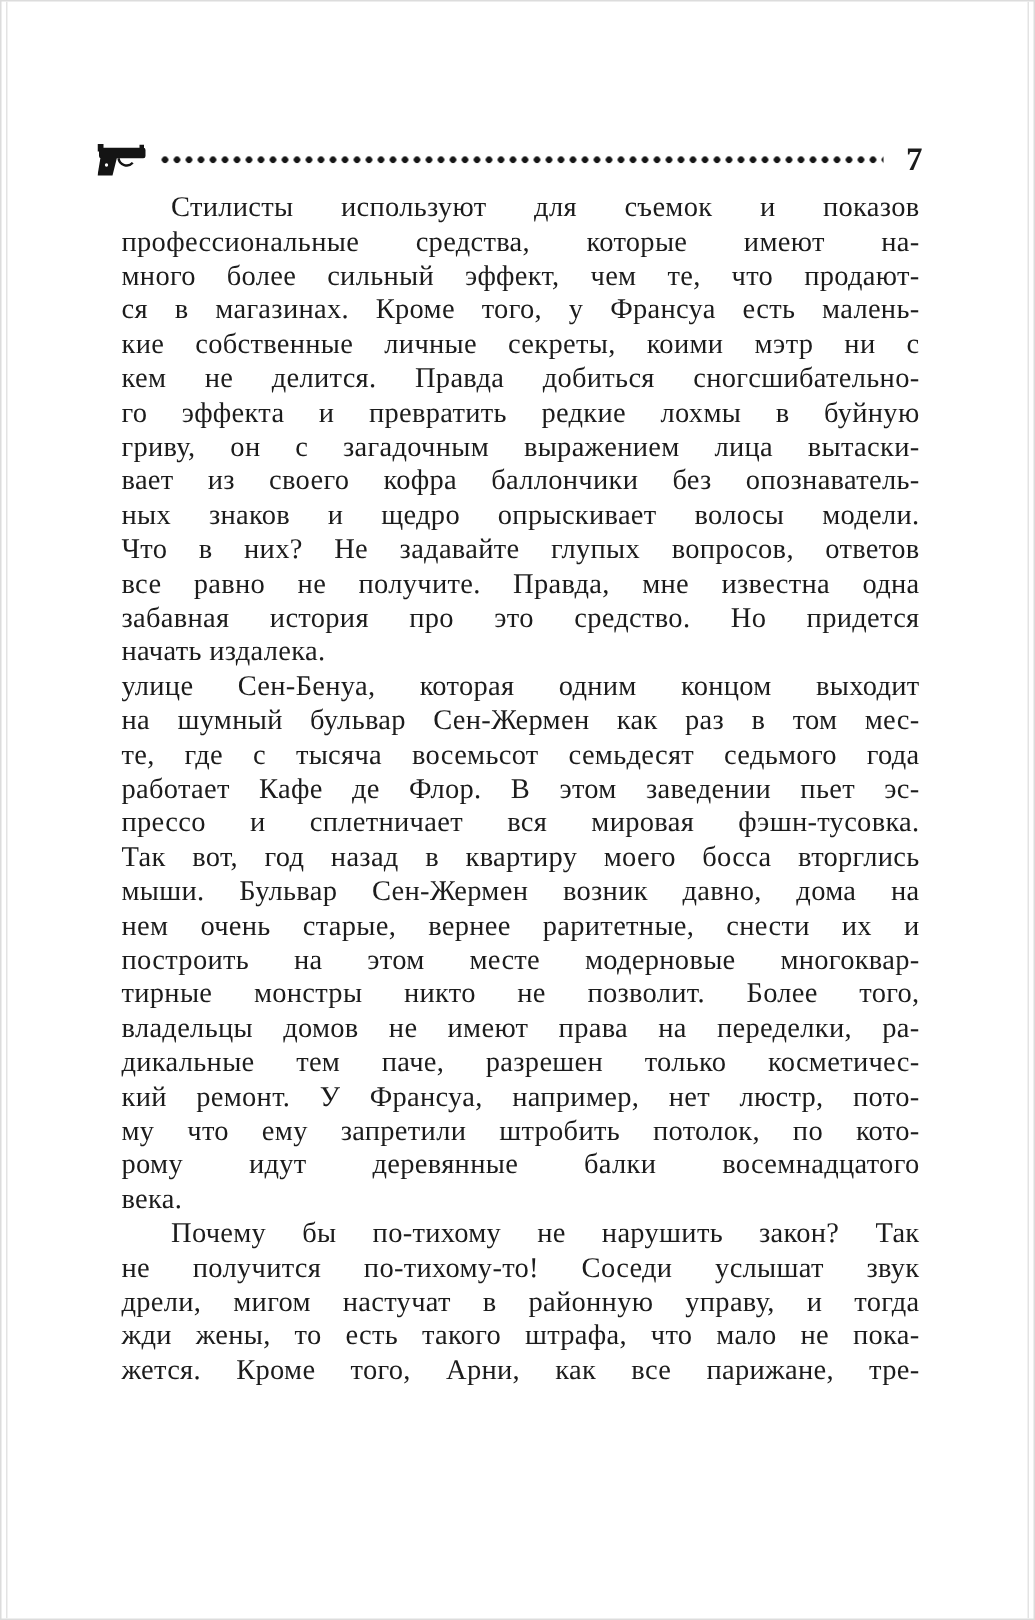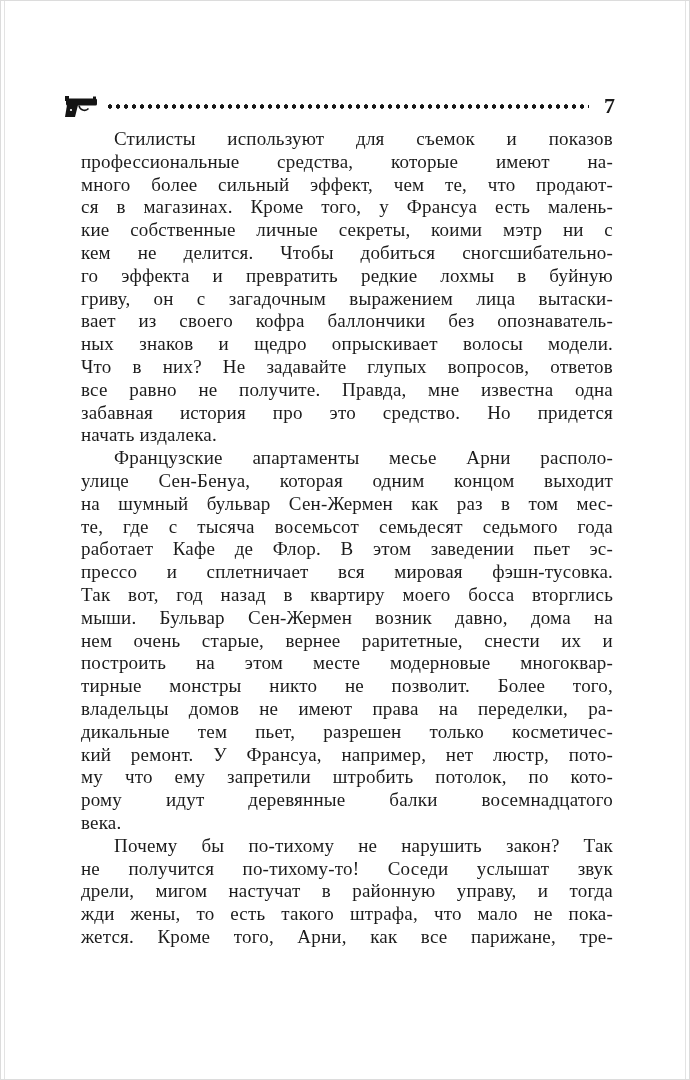--- a/index.html
+++ b/index.html
@@ -105,44 +105,43 @@
     <span class="pagenum">7</span>
   </div>
 
   <div class="text-block">
     <div class="paragraph">
         <div class="pline first">Стилисты используют для съемок и показов</div>
         <div class="pline">профессиональные средства, которые имеют на-</div>
         <div class="pline">много более сильный эффект, чем те, что продают-</div>
         <div class="pline">ся в магазинах. Кроме того, у Франсуа есть малень-</div>
         <div class="pline">кие собственные личные секреты, коими мэтр ни с</div>
-        <div class="pline">кем не делится. Чтобы добиться сногсшибательно-</div>
+        <div class="pline">кем не делится. Правда добиться сногсшибательно-</div>
         <div class="pline">го эффекта и превратить редкие лохмы в буйную</div>
         <div class="pline">гриву, он с загадочным выражением лица вытаски-</div>
         <div class="pline">вает из своего кофра баллончики без опознаватель-</div>
         <div class="pline">ных знаков и щедро опрыскивает волосы модели.</div>
         <div class="pline">Что в них? Не задавайте глупых вопросов, ответов</div>
         <div class="pline">все равно не получите. Правда, мне известна одна</div>
         <div class="pline">забавная история про это средство. Но придется</div>
         <div class="pline nojust">начать издалека.</div>
       </div>
     <div class="paragraph">
-        <div class="pline first">Французские апартаменты месье Арни располо-</div>
         <div class="pline">улице Сен-Бенуа, которая одним концом выходит</div>
         <div class="pline">на шумный бульвар Сен-Жермен как раз в том мес-</div>
         <div class="pline">те, где с тысяча восемьсот семьдесят седьмого года</div>
         <div class="pline">работает Кафе де Флор. В этом заведении пьет эс-</div>
         <div class="pline">прессо и сплетничает вся мировая фэшн-тусовка.</div>
         <div class="pline">Так вот, год назад в квартиру моего босса вторглись</div>
         <div class="pline">мыши. Бульвар Сен-Жермен возник давно, дома на</div>
         <div class="pline">нем очень старые, вернее раритетные, снести их и</div>
         <div class="pline">построить на этом месте модерновые многоквар-</div>
         <div class="pline">тирные монстры никто не позволит. Более того,</div>
         <div class="pline">владельцы домов не имеют права на переделки, ра-</div>
-        <div class="pline">дикальные тем пьет, разрешен только косметичес-</div>
+        <div class="pline">дикальные тем паче, разрешен только косметичес-</div>
         <div class="pline">кий ремонт. У Франсуа, например, нет люстр, пото-</div>
         <div class="pline">му что ему запретили штробить потолок, по кото-</div>
         <div class="pline">рому идут деревянные балки восемнадцатого</div>
         <div class="pline nojust">века.</div>
       </div>
     <div class="paragraph">
         <div class="pline first">Почему бы по-тихому не нарушить закон? Так</div>
         <div class="pline">не получится по-тихому-то! Соседи услышат звук</div>
         <div class="pline">дрели, мигом настучат в районную управу, и тогда</div>
         <div class="pline">жди жены, то есть такого штрафа, что мало не пока-</div>

